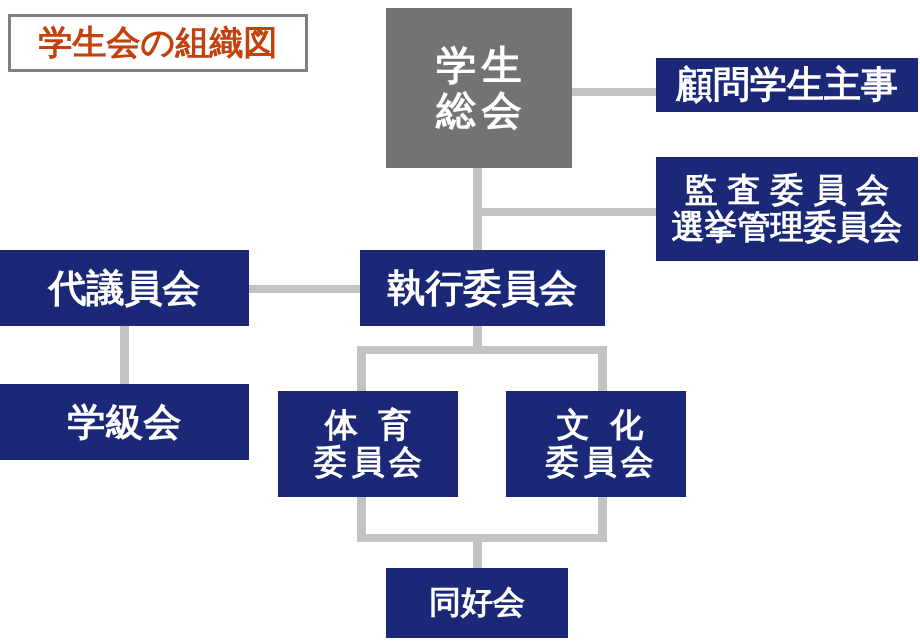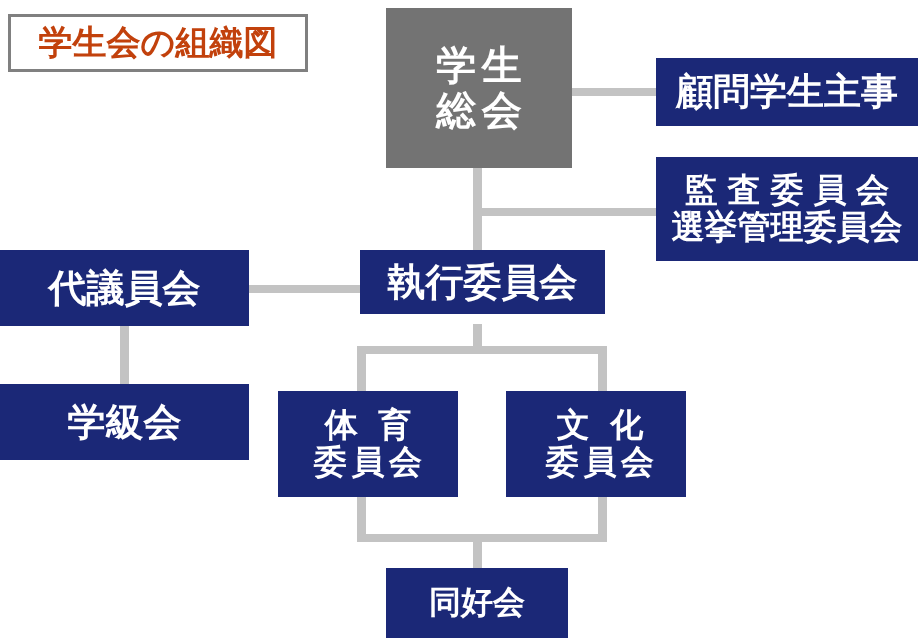--- a/index.html
+++ b/index.html
@@ -94,34 +94,34 @@
 
   <div class="line" style="left:357px; top:534px; width:250px; height:8px;"></div>
 
   <div class="line" style="left:473px; top:534px; width:9px; height:36px;"></div>
 
   <div class="node teal" style="left:386px; top:8px; width:186px; height:160px; font-size:40px;">
     <span class="ln sp-small">学生</span>
     <span class="ln sp-small">総会</span>
   </div>
 
-  <div class="node navy" style="left:656px; top:58px; width:262px; height:68px; font-size:37px;">
+  <div class="node navy" style="left:656px; top:58px; width:262px; height:54px; font-size:37px;">
     <span class="ln">顧問学生主事</span>
   </div>
 
   <div class="node navy" style="left:0px; top:250px; width:249px; height:76px; font-size:38px;">
     <span class="ln">代議員会</span>
   </div>
 
   <div class="node navy" style="left:656px; top:157px; width:262px; height:104px; font-size:33px;">
     <span class="ln sp-mid">監査委員会</span>
     <span class="ln">選挙管理委員会</span>
   </div>
 
-  <div class="node navy" style="left:360px; top:250px; width:245px; height:64px; font-size:38px;">
+  <div class="node navy" style="left:360px; top:250px; width:245px; height:76px; font-size:38px;">
     <span class="ln">執行委員会</span>
   </div>
 
   <div class="node navy" style="left:0px; top:384px; width:249px; height:76px; font-size:38px;">
     <span class="ln">学級会</span>
   </div>
 
   <div class="node navy" style="left:278px; top:391px; width:180px; height:106px; font-size:33px;">
     <span class="ln sp-wide">体育</span>
     <span class="ln sp-small">委員会</span>

